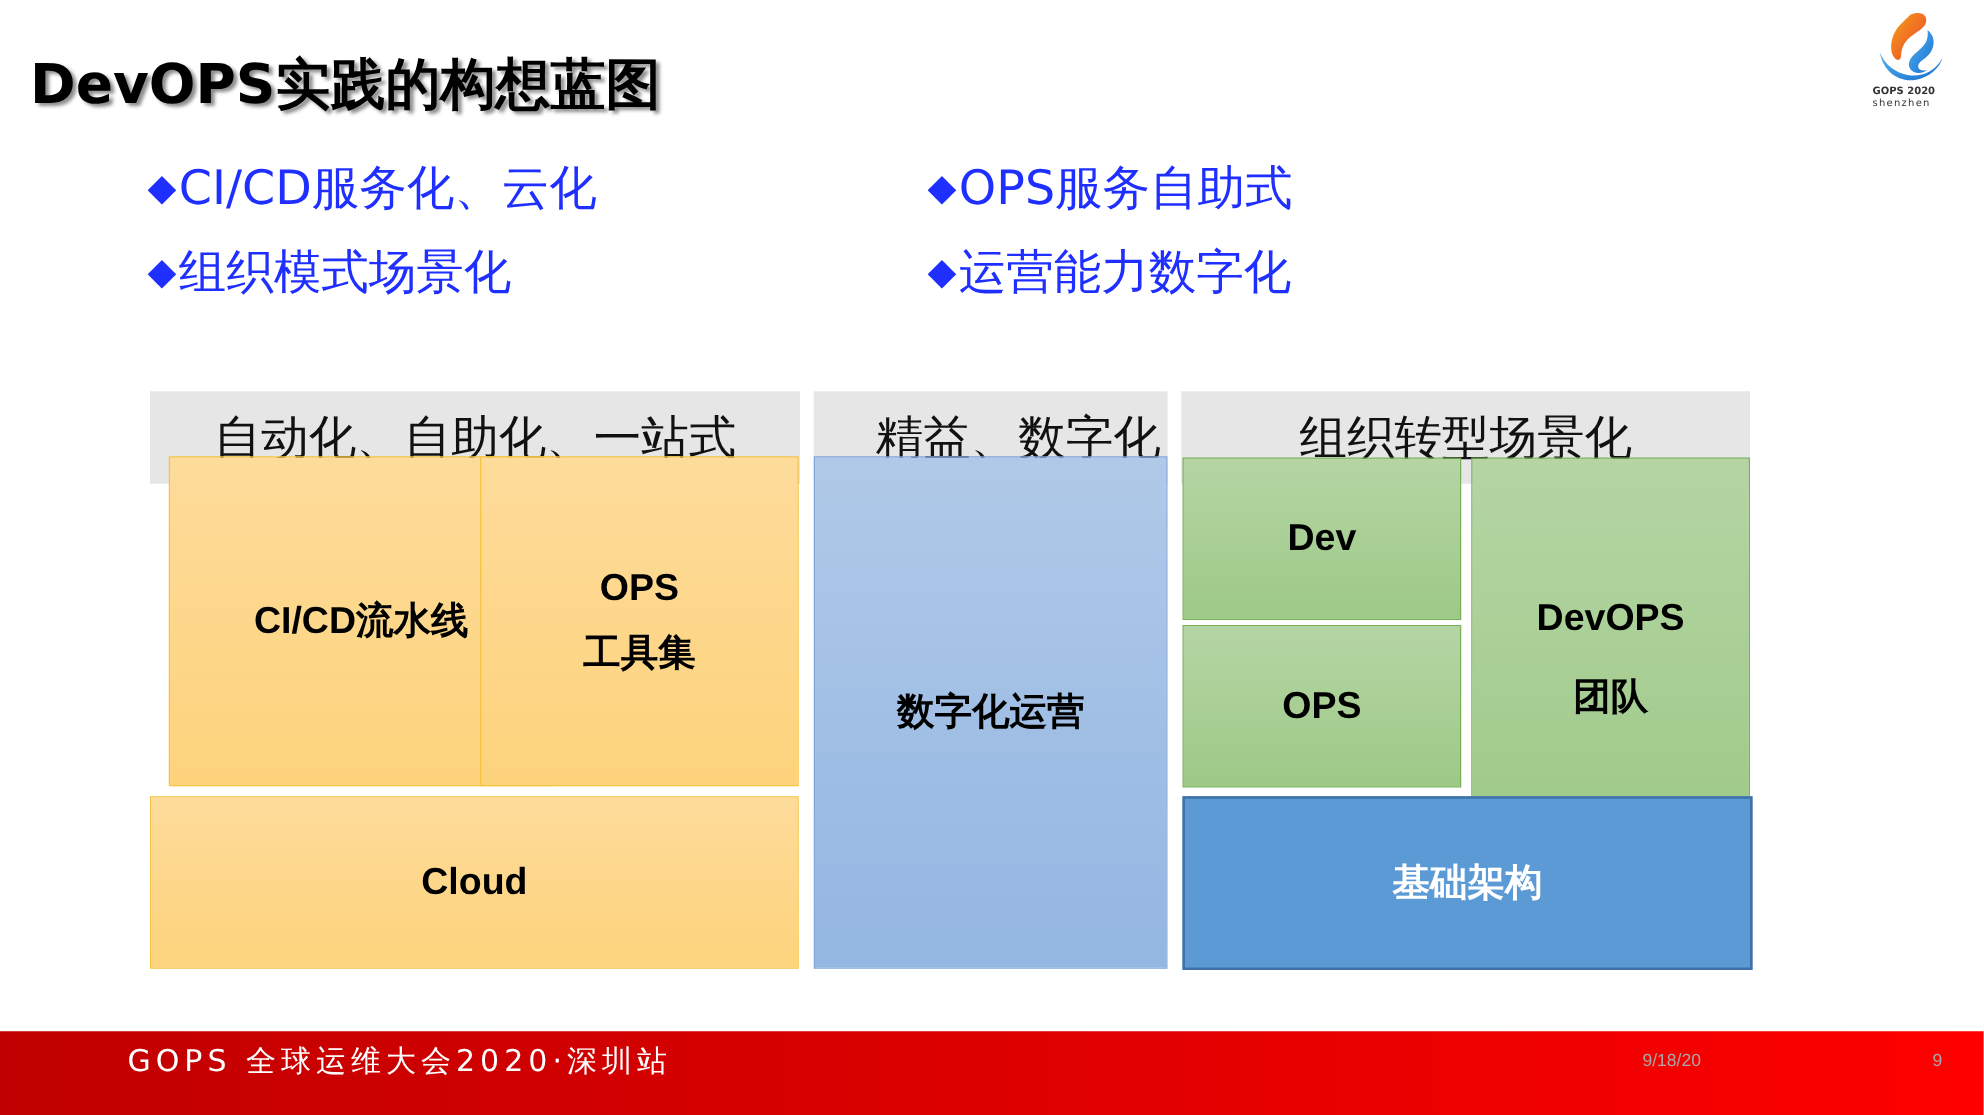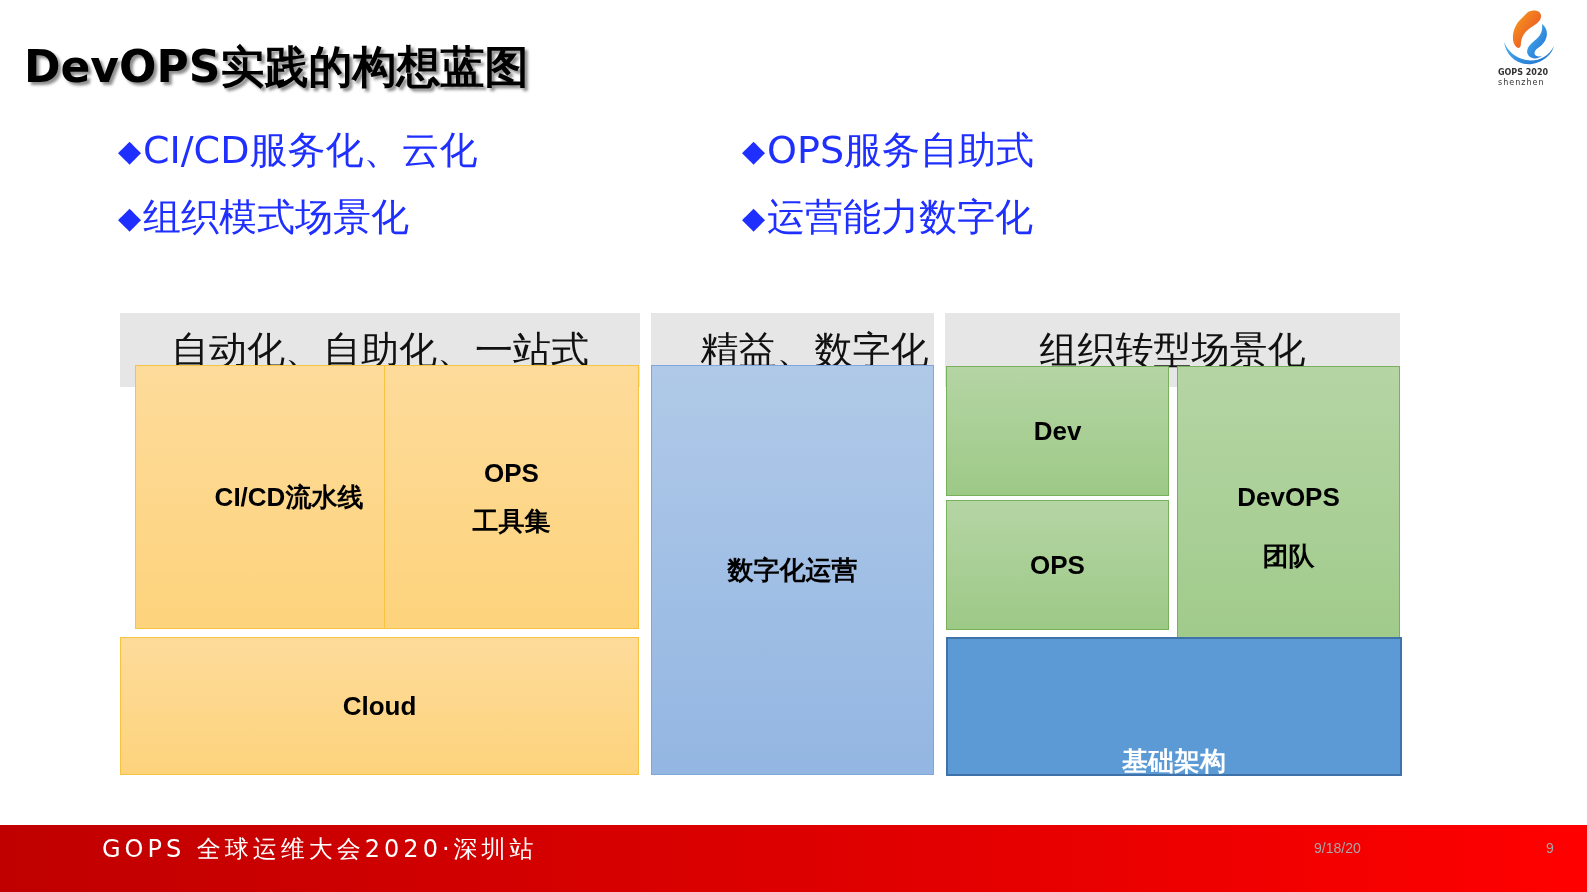--- a/index.html
+++ b/index.html
@@ -28,31 +28,31 @@
 
   .header-cell {
     position: absolute; top: 284px; height: 74px; background: #e6e6e6;
     display: flex; align-items: center; justify-content: center;
     font-size: 38px; color: #111; font-family: "DejaVu Sans", sans-serif; margin-top: 29px;
   }
 
   .box {
     position: absolute; display: flex; flex-direction: column;
     align-items: center; justify-content: center;
-    font-weight: bold; color: #000; font-size: 26px;
+    font-weight: bold; color: #000; font-size: 30px;
     font-family: "Liberation Sans", "DejaVu Sans", sans-serif;
     text-align: center;
   }
   .box .line { line-height: 1; }
   .box .line + .line { margin-top: 22px; }
 
   .orange { background: linear-gradient(#fddb9a, #fdd37c); border: 1.5px solid #f6c342; }
   .lblue  { background: linear-gradient(#b0c9e8, #93b6e2); border: 1.5px solid #7fa7da; }
   .green  { background: linear-gradient(#b5d5a4, #9dc987); border: 1.5px solid #78b15a; }
-  .dblue  { background: #5b9ad5; border: 2px solid #3f72a8; color: #fff; font-weight: bold; justify-content: flex-end; }
+  .dblue  { background: #5b9ad5; border: 2px solid #3f72a8; color: #fff; font-weight: bold; }
 
   .footer {
     position: absolute; left: 0; top: 825px; width: 1587px; height: 77px;
     background: linear-gradient(to right, #c00000 0%, #e00000 55%, #ff0000 100%);
   }
   .footer-text {
     position: absolute; left: 102px; top: 8px; font-size: 24px; color: #fff;
     letter-spacing: 4px; font-family: "DejaVu Sans", sans-serif;
   }
   .footer-date {

